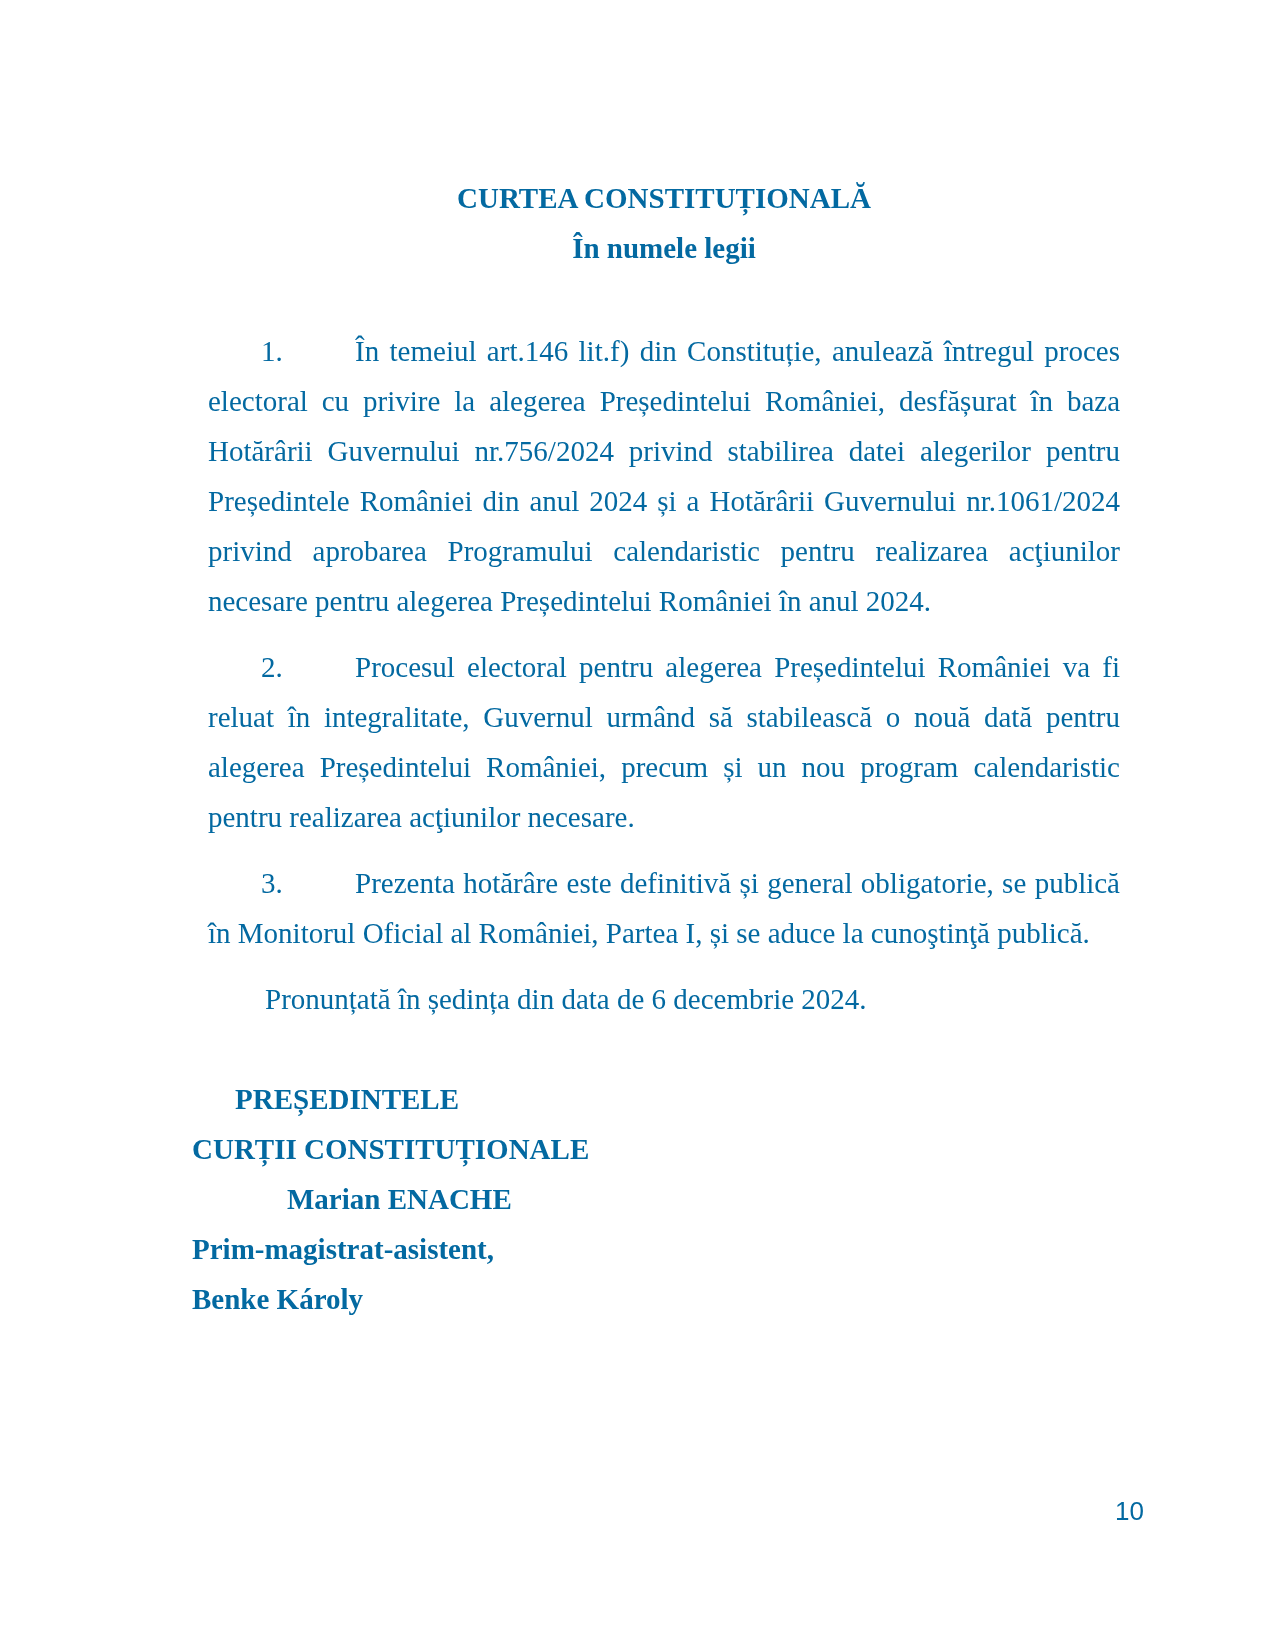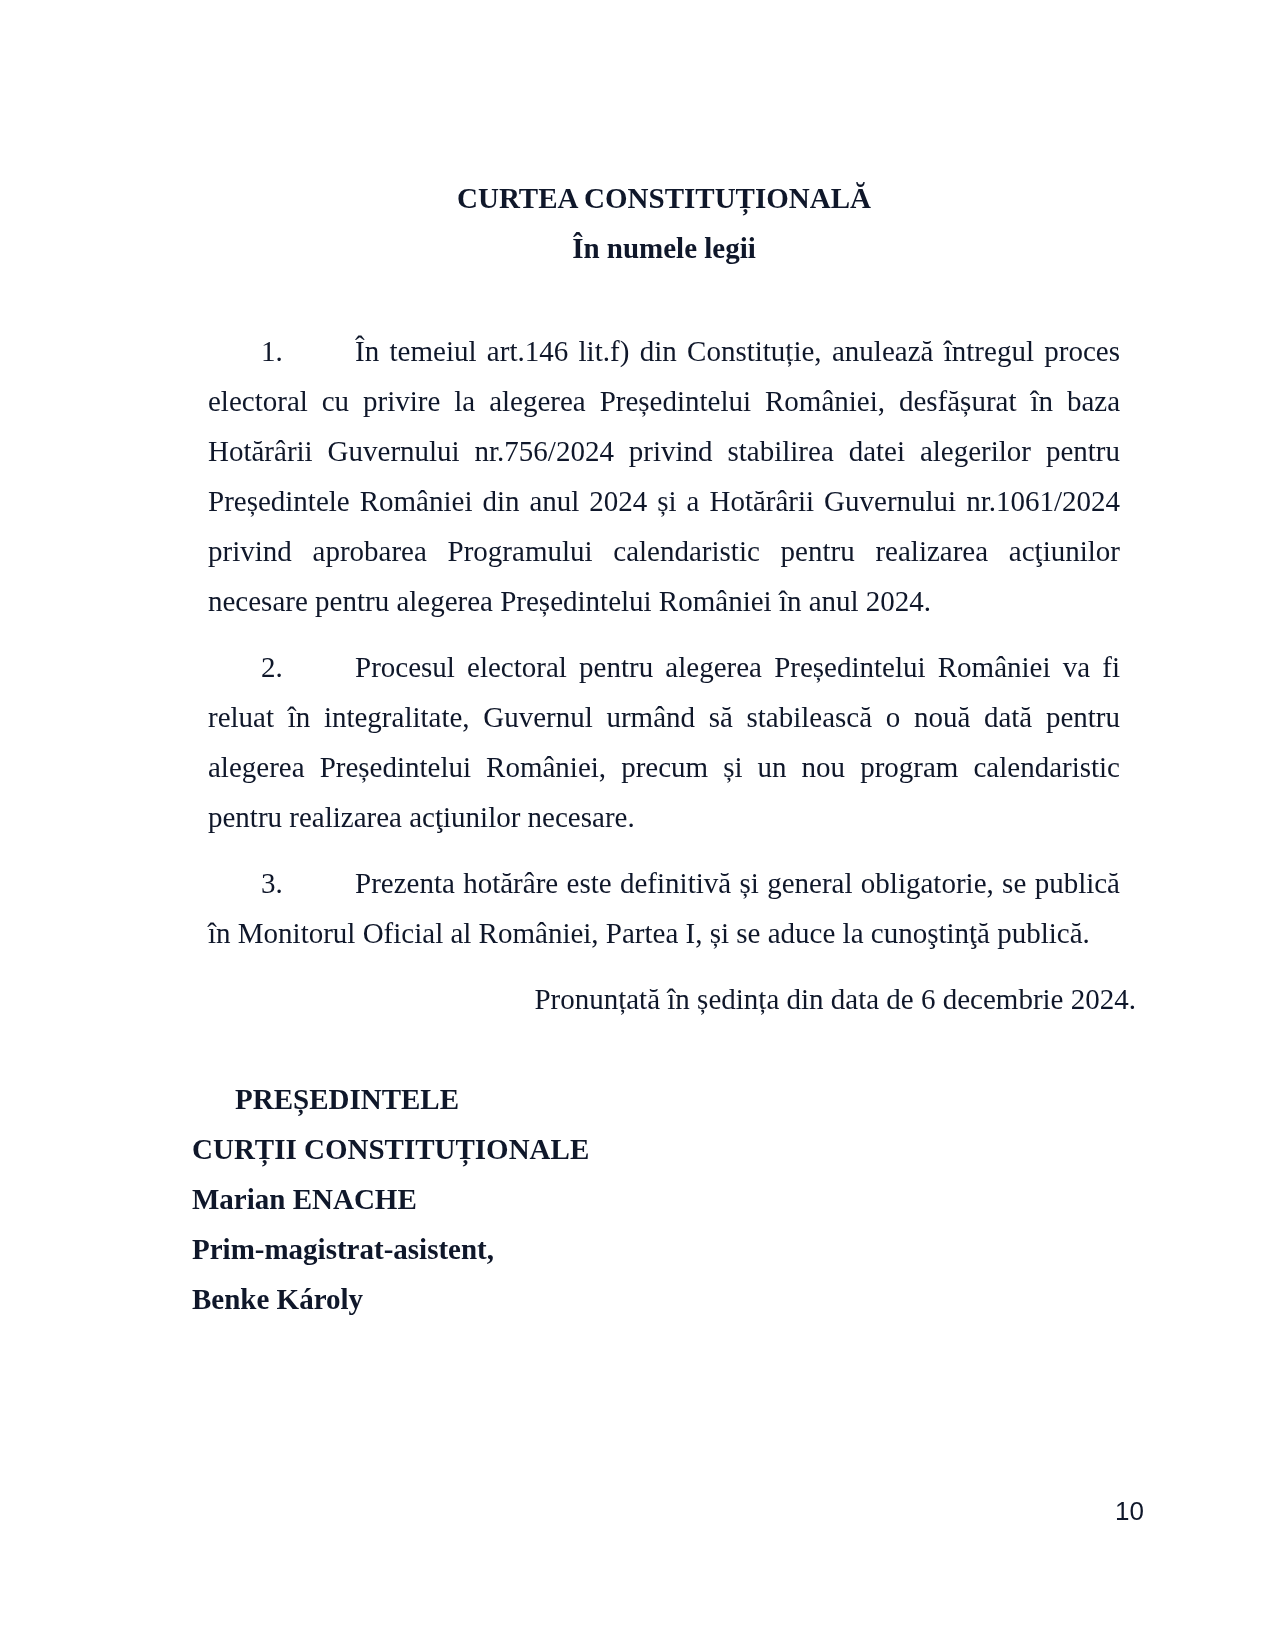--- a/index.html
+++ b/index.html
@@ -6,21 +6,21 @@
   html, body {
     margin: 0;
     padding: 0;
     background: #ffffff;
   }
   .page {
     position: relative;
     width: 1275px;
     height: 1650px;
     background: #ffffff;
-    color: #0f172a;
+    color: #0369a1;
     font-family: "Liberation Serif", "DejaVu Serif", serif;
     font-size: 29px;
     overflow: hidden;
   }
   .content {
     position: absolute;
     left: 192px;
     top: 0;
     width: 944px;
     line-height: 50px;
@@ -38,29 +38,29 @@
     text-indent: 53px;
   }
   .para-num {
     display: inline-block;
     width: 94px;
     text-indent: 0;
   }
   p.pronouncement {
     margin: 0;
     text-indent: 73px;
-    text-align: right;
+    text-align: left;
   }
   .signature-left {
     margin-top: 50px;
     font-weight: bold;
   }
   .signature-left .sig-line1 { margin-left: 43px; }
   .signature-left .sig-line2 { margin-left: 0; }
-  .signature-left .sig-line3 { }
+  .signature-left .sig-line3 { margin-left: 95px; }
   .signature-right {
     font-weight: bold;
   }
   .signature-right .sig-name { padding-right: 46px; }
   .footer {
     position: absolute;
     left: 200px;
     top: 1495px;
     width: 944px;
     text-align: right;

